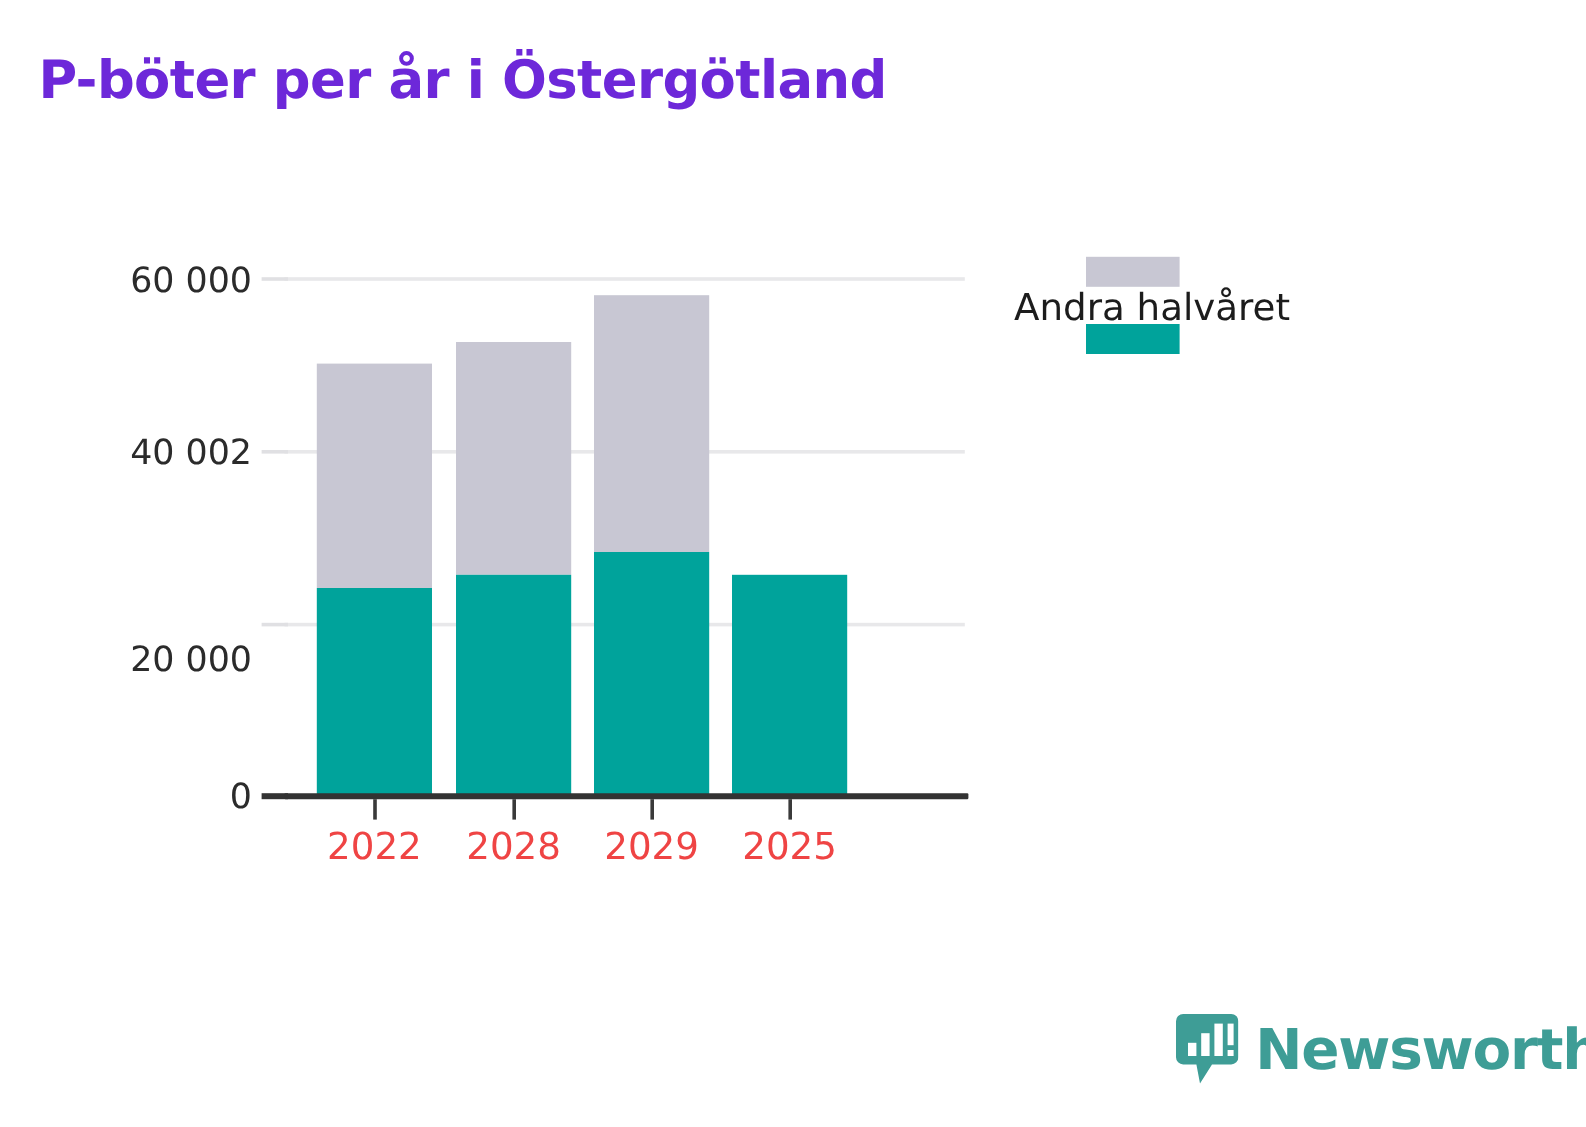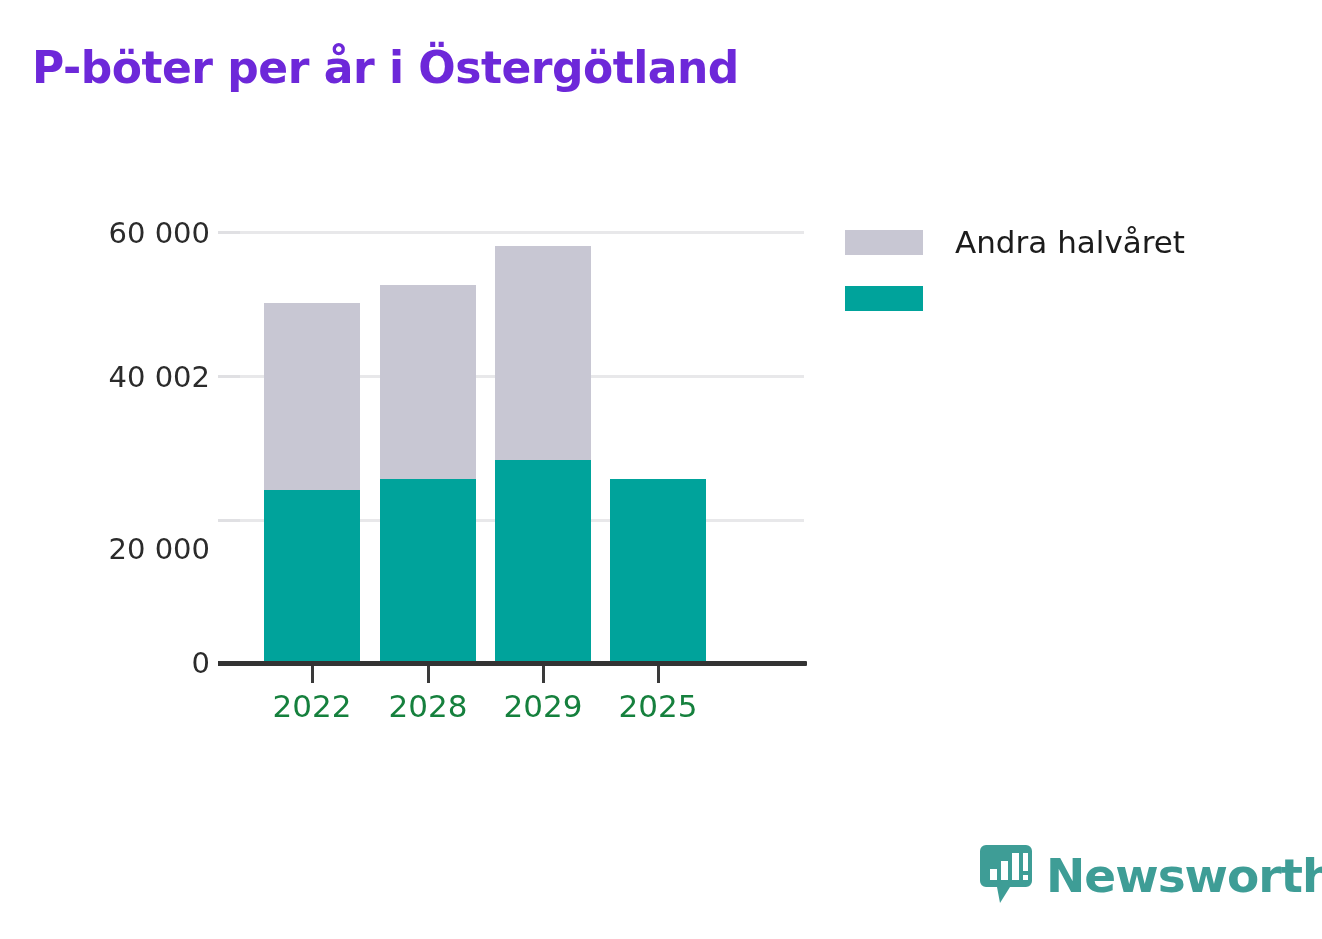--- a/index.html
+++ b/index.html
@@ -79,21 +79,21 @@
     top: 666px;
     width: 3px;
     height: 17px;
     background: #3a3a3a;
   }
 
   .x-tick-label {
     position: absolute;
     top: 688px;
     font-size: 31px;
-    color: #15803d;
+    color: #ef4444;
     text-align: center;
     white-space: nowrap;
   }
   .bar-stack {
     position: absolute;
     width: 96px;
   }
   .seg {
     position: absolute;
     width: 100%;
@@ -105,20 +105,21 @@
   
   #legend {
     position: absolute;
     left: 845px;
     top: 214px;
   }
   .legend-row {
     display: flex;
     align-items: center;
     height: 56px;
+    flex-direction: column;
   }
   .legend-swatch {
     width: 78px;
     height: 25px;
     margin-right: 32px;
     flex: none;
   }
   .legend-label {
     font-size: 31px;
     color: #1c1c1c;

